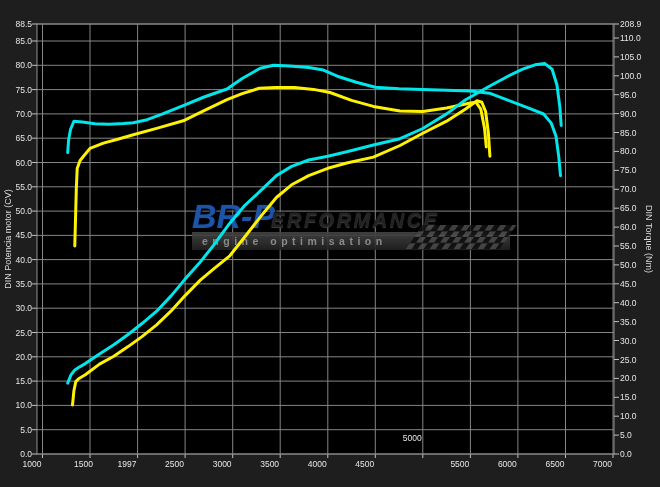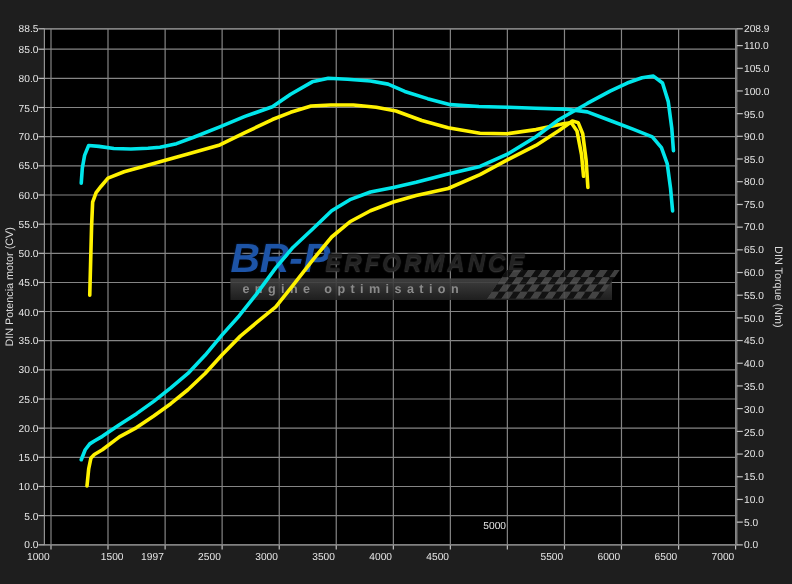--- a/index.html
+++ b/index.html
@@ -145,21 +145,21 @@
   <svg id="curve-layer" class="layer" width="660" height="487">
       <polyline points="74.8,246.0 75.6,215.7 76.3,189.3 77.2,168.5 80.1,160.5 84.3,155.2 90.0,148.4 103.4,143.1 118.6,139.0 133.3,134.8 156.6,128.4 183.2,120.8 204.1,110.6 227.0,99.6 242.2,93.6 259.3,88.3 275.5,87.5 294.5,87.5 313.5,89.4 330.0,92.5 351.5,100.4 373.4,106.4 400.0,111.0 422.8,111.4 446.6,108.0 470.4,103.0 476.1,102.3 480.8,109.1 484.6,128.8 486.3,146.9" fill="none" stroke="#fff200" stroke-width="3" stroke-linecap="round" stroke-linejoin="round"></polyline>
       <polyline points="72.5,404.9 73.9,390.8 75.8,381.6 78.6,378.7 85.3,374.8 99.5,364.1 113.8,356.3 128.1,346.6 142.3,336.4 156.6,324.8 170.9,311.2 185.1,295.6 200.3,280.1 213.7,268.9 229.8,255.8 244.1,237.8 261.2,215.9 276.4,197.5 291.6,184.8 308.7,175.6 327.8,168.3 346.8,163.0 373.4,157.1 400.0,145.5 422.8,133.3 446.6,121.2 465.6,109.0 477.0,100.8 481.8,102.2 485.6,111.5 488.4,133.3 489.9,156.2" fill="none" stroke="#fff200" stroke-width="3" stroke-linecap="round" stroke-linejoin="round"></polyline>
       <polyline points="67.7,152.6 68.6,140.1 70.5,129.5 73.9,121.2 82.4,122.0 94.8,123.8 109.1,124.2 123.3,123.5 133.3,122.7 147.1,119.7 161.4,114.4 183.2,105.7 204.1,97.0 227.0,89.0 242.2,78.5 260.2,68.2 273.6,65.2 289.7,66.0 308.7,67.5 323.4,70.1 337.3,76.2 356.3,82.2 375.3,87.2 399.1,88.7 422.8,89.4 446.6,90.2 470.4,90.9 489.4,93.2 508.4,100.4 527.4,107.6 543.6,114.0 551.2,123.1 556.0,136.3 558.8,157.1 560.5,175.7" fill="none" stroke="#00e6eb" stroke-width="3" stroke-linecap="round" stroke-linejoin="round"></polyline>
       <polyline points="67.7,383.1 71.0,374.8 74.8,369.9 78.6,367.5 85.3,363.6 99.5,353.9 113.8,344.7 128.1,334.5 142.3,323.3 156.6,311.2 170.9,296.1 185.1,279.1 199.4,263.1 213.7,245.1 229.8,223.2 244.1,206.2 261.2,190.2 276.4,175.6 291.6,166.4 308.7,160.0 327.8,156.2 346.8,151.8 373.4,145.0 400.0,138.7 422.8,128.5 446.6,113.9 465.6,99.8 489.4,86.2 508.4,76.0 522.7,69.2 535.0,64.8 544.5,63.4 552.1,69.2 556.9,84.7 559.8,106.6 561.2,125.5" fill="none" stroke="#00e6eb" stroke-width="3" stroke-linecap="round" stroke-linejoin="round"></polyline>
     </svg>
 
   <div class="axis-title" id="ylabel-left">DIN Potencia motor (CV)</div>
   <div class="axis-title" id="ylabel-right">DIN Torque (Nm)</div>
 <span class="tick-label tx" style="left: 22.5px; top: 459px;">1000</span>
-    <span class="tick-label tx" style="left: 84px; top: 459px;">1500</span>
+    <span class="tick-label tx" style="left: 74px; top: 459px;">1500</span>
     <span class="tick-label tx" style="left: 117.6px; top: 459px;">1997</span>
     <span class="tick-label tx" style="left: 165.1px; top: 459px;">2500</span>
     <span class="tick-label tx" style="left: 212.7px; top: 459px;">3000</span>
     <span class="tick-label tx" style="left: 260.2px; top: 459px;">3500</span>
     <span class="tick-label tx" style="left: 307.8px; top: 459px;">4000</span>
     <span class="tick-label tx" style="left: 355.3px; top: 459px;">4500</span>
     <span class="tick-label tx" style="left: 402.8px; top: 433px;">5000</span>
     <span class="tick-label tx" style="left: 450.4px; top: 459px;">5500</span>
     <span class="tick-label tx" style="left: 497.9px; top: 459px;">6000</span>
     <span class="tick-label tx" style="left: 545.5px; top: 459px;">6500</span>

